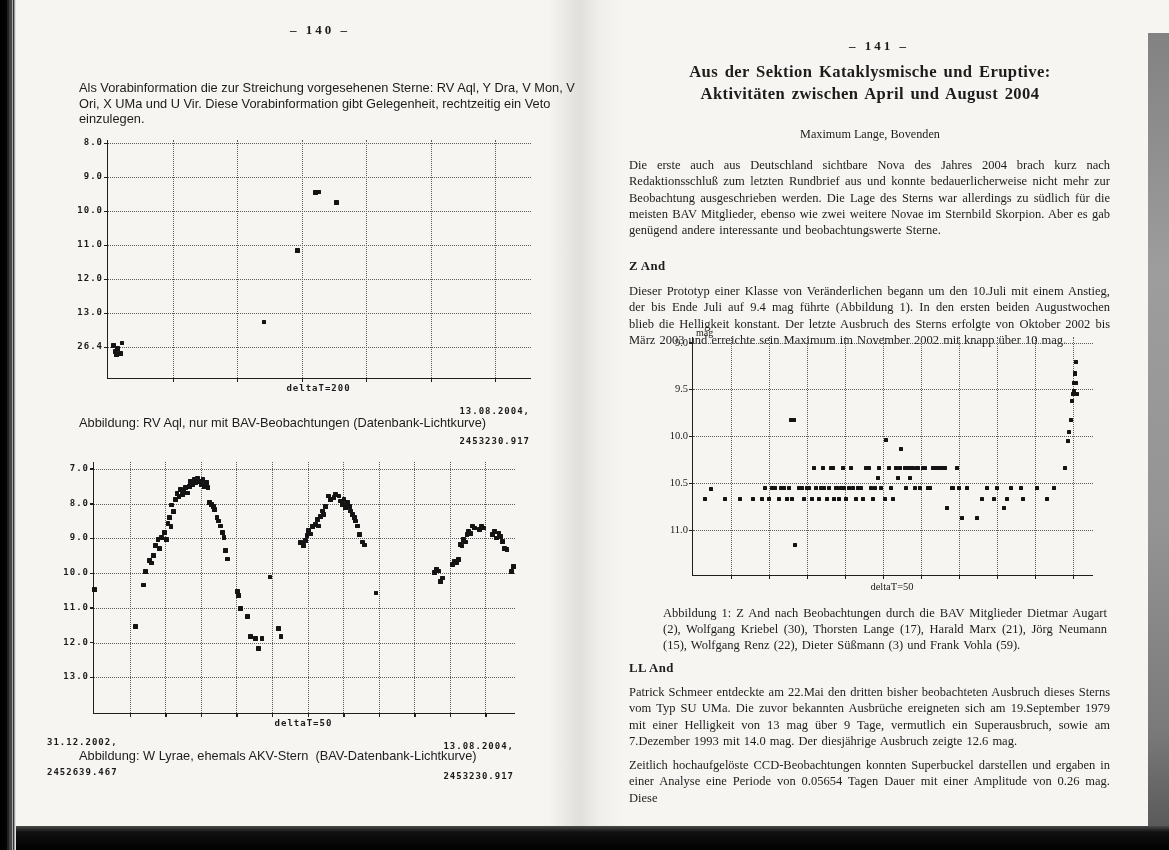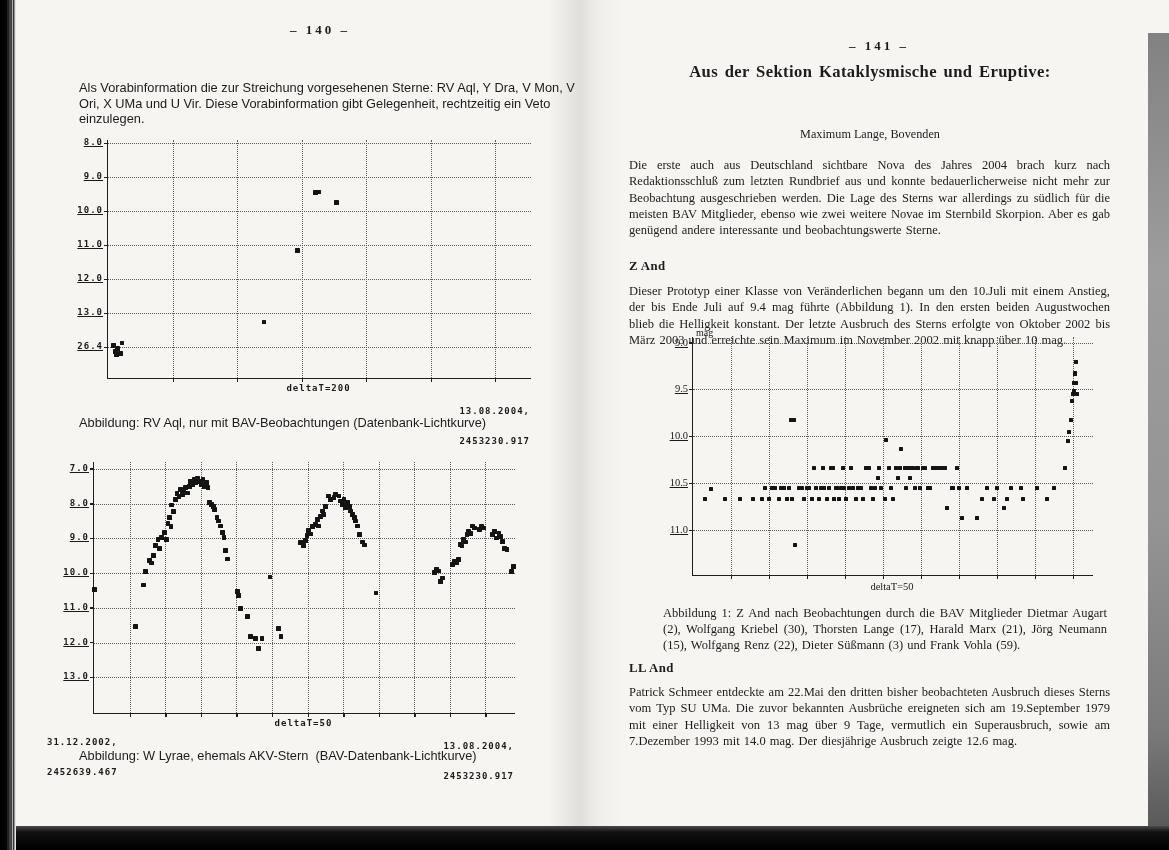--- a/index.html
+++ b/index.html
@@ -31,21 +31,21 @@
   .rcaption{font-size:12.5px;line-height:15.8px;text-align:justify;word-spacing:1px;}
   
   .chart{position:absolute;}
   .plot{position:absolute;border-left:1.4px solid #1f1f1f;border-bottom:1.4px solid #1f1f1f;}
   .gl-h{position:absolute;left:0;right:0;height:0;border-top:1px dotted #5a5a5a;}
   .gl-v{position:absolute;top:0;bottom:0;width:0;border-left:1px dotted #5a5a5a;}
   .tick-b{position:absolute;bottom:-4px;height:4px;width:1.4px;background:#1f1f1f;}
   .tick-l{position:absolute;left:-4px;width:4px;height:1.4px;background:#1f1f1f;}
   .pt{position:absolute;width:4px;height:4px;background:#141414;border-radius:0.5px;}
   .chart-dm .pt{width:4.8px;height:4.8px;}
-  .ylab{position:absolute;right:calc(100% + 5px);white-space:pre;color:#1a1a1a;text-decoration:underline;}
+  .ylab{position:absolute;right:calc(100% + 5px);white-space:pre;color:#1a1a1a;}
   .xlab{position:absolute;white-space:pre;color:#1a1a1a;}
   .chart-dm .ylab,.chart-dm .xlab{font-family:"DejaVu Sans Mono",monospace;font-weight:bold;
        font-size:9px;line-height:10px;letter-spacing:1px;}
   .chart-serif .ylab,.chart-serif .xlab{font-family:"Liberation Serif",serif;
        font-size:10.5px;line-height:12px;}
   .yunit{position:absolute;font-family:"Liberation Serif",serif;font-size:10px;}
 </style>
 </head>
 <body>
 
@@ -292,20 +292,21 @@
     </div>
   </div>
 
   <div class="abs caption sans" style="left:63px;top:748px;width:480px;">Abbildung: W Lyrae, ehemals AKV-Stern  (BAV-Datenbank-Lichtkurve)</div>
 </div>
 
 <div class="abs serif" style="left:624px;top:0;width:524px;height:826px;">
   <div class="abs pagenum" style="left:140px;top:38px;width:230px;">– 141 –</div>
 
   <div class="abs rtitle serif" style="left:2px;top:62px;width:488px;">Aus der Sektion Kataklysmische und Eruptive:</div>
+  <div class="abs rtitle serif" style="left:2px;top:84px;width:488px;">Aktivitäten zwischen April und August 2004</div>
 
   <div class="abs rauthor serif" style="left:2px;top:127px;width:488px;">Maximum Lange, Bovenden</div>
 
   <div class="abs rbody serif" style="left:5px;top:157px;width:481px;">Die erste auch aus Deutschland sichtbare Nova des Jahres 2004 brach kurz nach Redaktionsschluß zum letzten Rundbrief aus und konnte bedauerlicherweise nicht mehr zur Beobachtung ausgeschrieben werden. Die Lage des Sterns war allerdings zu südlich für die meisten BAV Mitglieder, ebenso wie zwei weitere Novae im Sternbild Skorpion. Aber es gab genügend andere interessante und beobachtungswerte Sterne.</div>
 
   <div class="abs rhead serif" style="left:5px;top:259px;">Z And</div>
 
   <div class="abs rbody serif" style="left:5px;top:283px;width:481px;">Dieser Prototyp einer Klasse von Veränderlichen begann um den 10.Juli mit einem Anstieg, der bis Ende Juli auf 9.4 mag führte (Abbildung 1). In den ersten beiden Augustwochen blieb die Helligkeit konstant. Der letzte Ausbruch des Sterns erfolgte von Oktober 2002 bis März 2003 und erreichte sein Maximum im November 2002 mit knapp über 10 mag.</div>
 
   <div class="chart chart-serif" style="left:22px;top:330px;width:470px;height:275px;">
@@ -471,18 +472,19 @@
     <div class="yunit" style="left:50px;top:-3px;">mag</div>
     <div class="xlab" style="left:46px;top:251px;width:400px;text-align:center;">deltaT=50</div>
   </div>
 
   <div class="abs rcaption serif" style="left:39px;top:606px;width:444px;">Abbildung 1: Z And nach Beobachtungen durch die BAV Mitglieder Dietmar Augart (2), Wolfgang Kriebel (30), Thorsten Lange (17), Harald Marx (21), Jörg Neumann (15), Wolfgang Renz (22), Dieter Süßmann (3) und Frank Vohla (59).</div>
 
   <div class="abs rhead serif" style="left:5px;top:661px;">LL And</div>
 
   <div class="abs rbody serif" style="left:5px;top:684px;width:481px;">Patrick Schmeer entdeckte am 22.Mai den dritten bisher beobachteten Ausbruch dieses Sterns vom Typ SU UMa. Die zuvor bekannten Ausbrüche ereigneten sich am 19.September 1979 mit einer Helligkeit von 13 mag über 9 Tage, vermutlich ein Superausbruch, sowie am 7.Dezember 1993 mit 14.0 mag. Der diesjährige Ausbruch zeigte 12.6 mag.</div>
 
+  <div class="abs rbody serif" style="left:5px;top:757px;width:481px;">Zeitlich hochaufgelöste CCD-Beobachtungen konnten Superbuckel darstellen und ergaben in einer Analyse eine Periode von 0.05654 Tagen Dauer mit einer Amplitude von 0.26 mag. Diese</div>
 </div>
 
 <div class="abs gutter"></div>
 <div class="abs edge-right"></div>
 <div class="abs edge-bottom"></div>
 <div class="abs edge-left"></div>
 
 </body></html>

